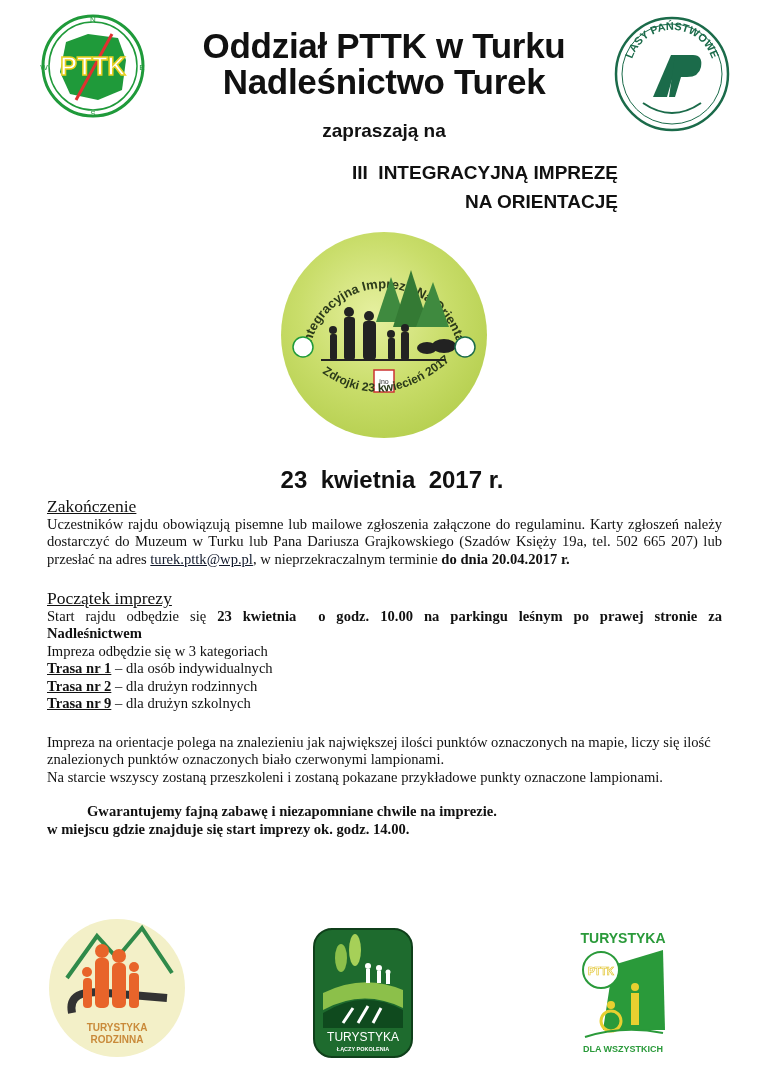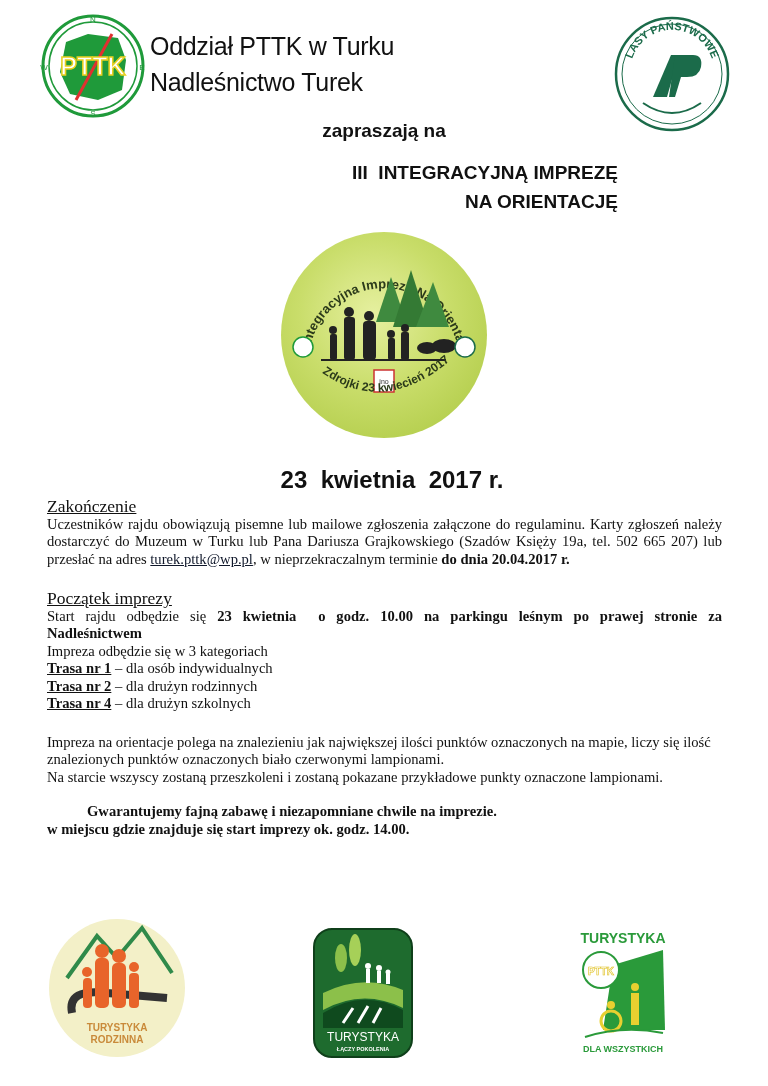--- a/index.html
+++ b/index.html
@@ -2,21 +2,21 @@
 <html><head>
 <meta charset="utf-8">
 <style>
   html, body { margin:0; padding:0; background:#ffffff; }
   body { width:768px; height:1086px; position:relative; overflow:hidden; color:#111; }
   .abs { position:absolute; }
   .sans { font-family:"Liberation Sans", sans-serif; }
   .serif { font-family:"Liberation Serif", serif; }
 
   
-  .title { left:150px; width:468px; top:28px; text-align:left; font-weight:normal; font-size:25px; line-height:36px; letter-spacing:-0.3px; }
+  .title { left:150px; width:468px; top:28px; text-align:center; font-weight:bold; font-size:35px; line-height:36px; letter-spacing:-0.3px; }
   .invite { left:150px; width:468px; top:120px; text-align:center; font-weight:bold; font-size:19px; }
   .event-name { left:150px; width:468px; top:158px; text-align:right; font-weight:bold; font-size:19px; line-height:29px; }
 
   
   .badge { left:281px; top:232px; width:206px; height:206px; border-radius:50%;
     background: radial-gradient(circle at 45% 40%, #e6f0a0 0%, #c9dd6a 45%, #a9c63e 100%); overflow:hidden; }
 
   .date { left:158px; width:468px; top:466px; text-align:center; font-weight:bold; font-size:24px; }
 
   .body-text { left:47px; width:675px; font-size:14.6px; line-height:17.4px; }
@@ -119,21 +119,21 @@
 </div>
 
 <div class="abs body-text serif" style="top:588px;">
   <div class="sec-heading">Początek imprezy</div>
   <div class="justify" style="word-spacing:2px;">
     <span>Start rajdu odbędzie się </span><span class="b" style="white-space:pre-wrap;">23 kwietnia  o godz. 10.00 na parkingu leśnym po prawej stronie za Nadleśnictwem</span>
   </div>
   <div>Impreza odbędzie się w 3 kategoriach</div>
   <div><span class="b u">Trasa nr 1</span><span> – dla osób indywidualnych</span></div>
   <div><span class="b u">Trasa nr 2</span><span> – dla drużyn rodzinnych</span></div>
-  <div><span class="b u">Trasa nr 4</span><span> – dla drużyn szkolnych</span></div>
+  <div><span class="b u">Trasa nr 9</span><span> – dla drużyn szkolnych</span></div>
 </div>
 
 <div class="abs body-text serif" style="top:734px;">
   <div>Impreza na orientacje polega na znalezieniu jak największej ilości punktów oznaczonych na mapie, liczy się ilość znalezionych punktów oznaczonych biało czerwonymi lampionami.</div>
   <div>Na starcie wszyscy zostaną przeszkoleni i zostaną pokazane przykładowe punkty oznaczone lampionami.</div>
   <div class="b" style="margin-top:17px;margin-left:40px;">Gwarantujemy fajną zabawę i niezapomniane chwile na imprezie.</div>
   <div class="b">w miejscu gdzie znajduje się start imprezy ok. godz. 14.00.</div>
 </div>
 
 <div class="footer-logo" style="left:47px;top:893px;width:140px;height:140px;">

